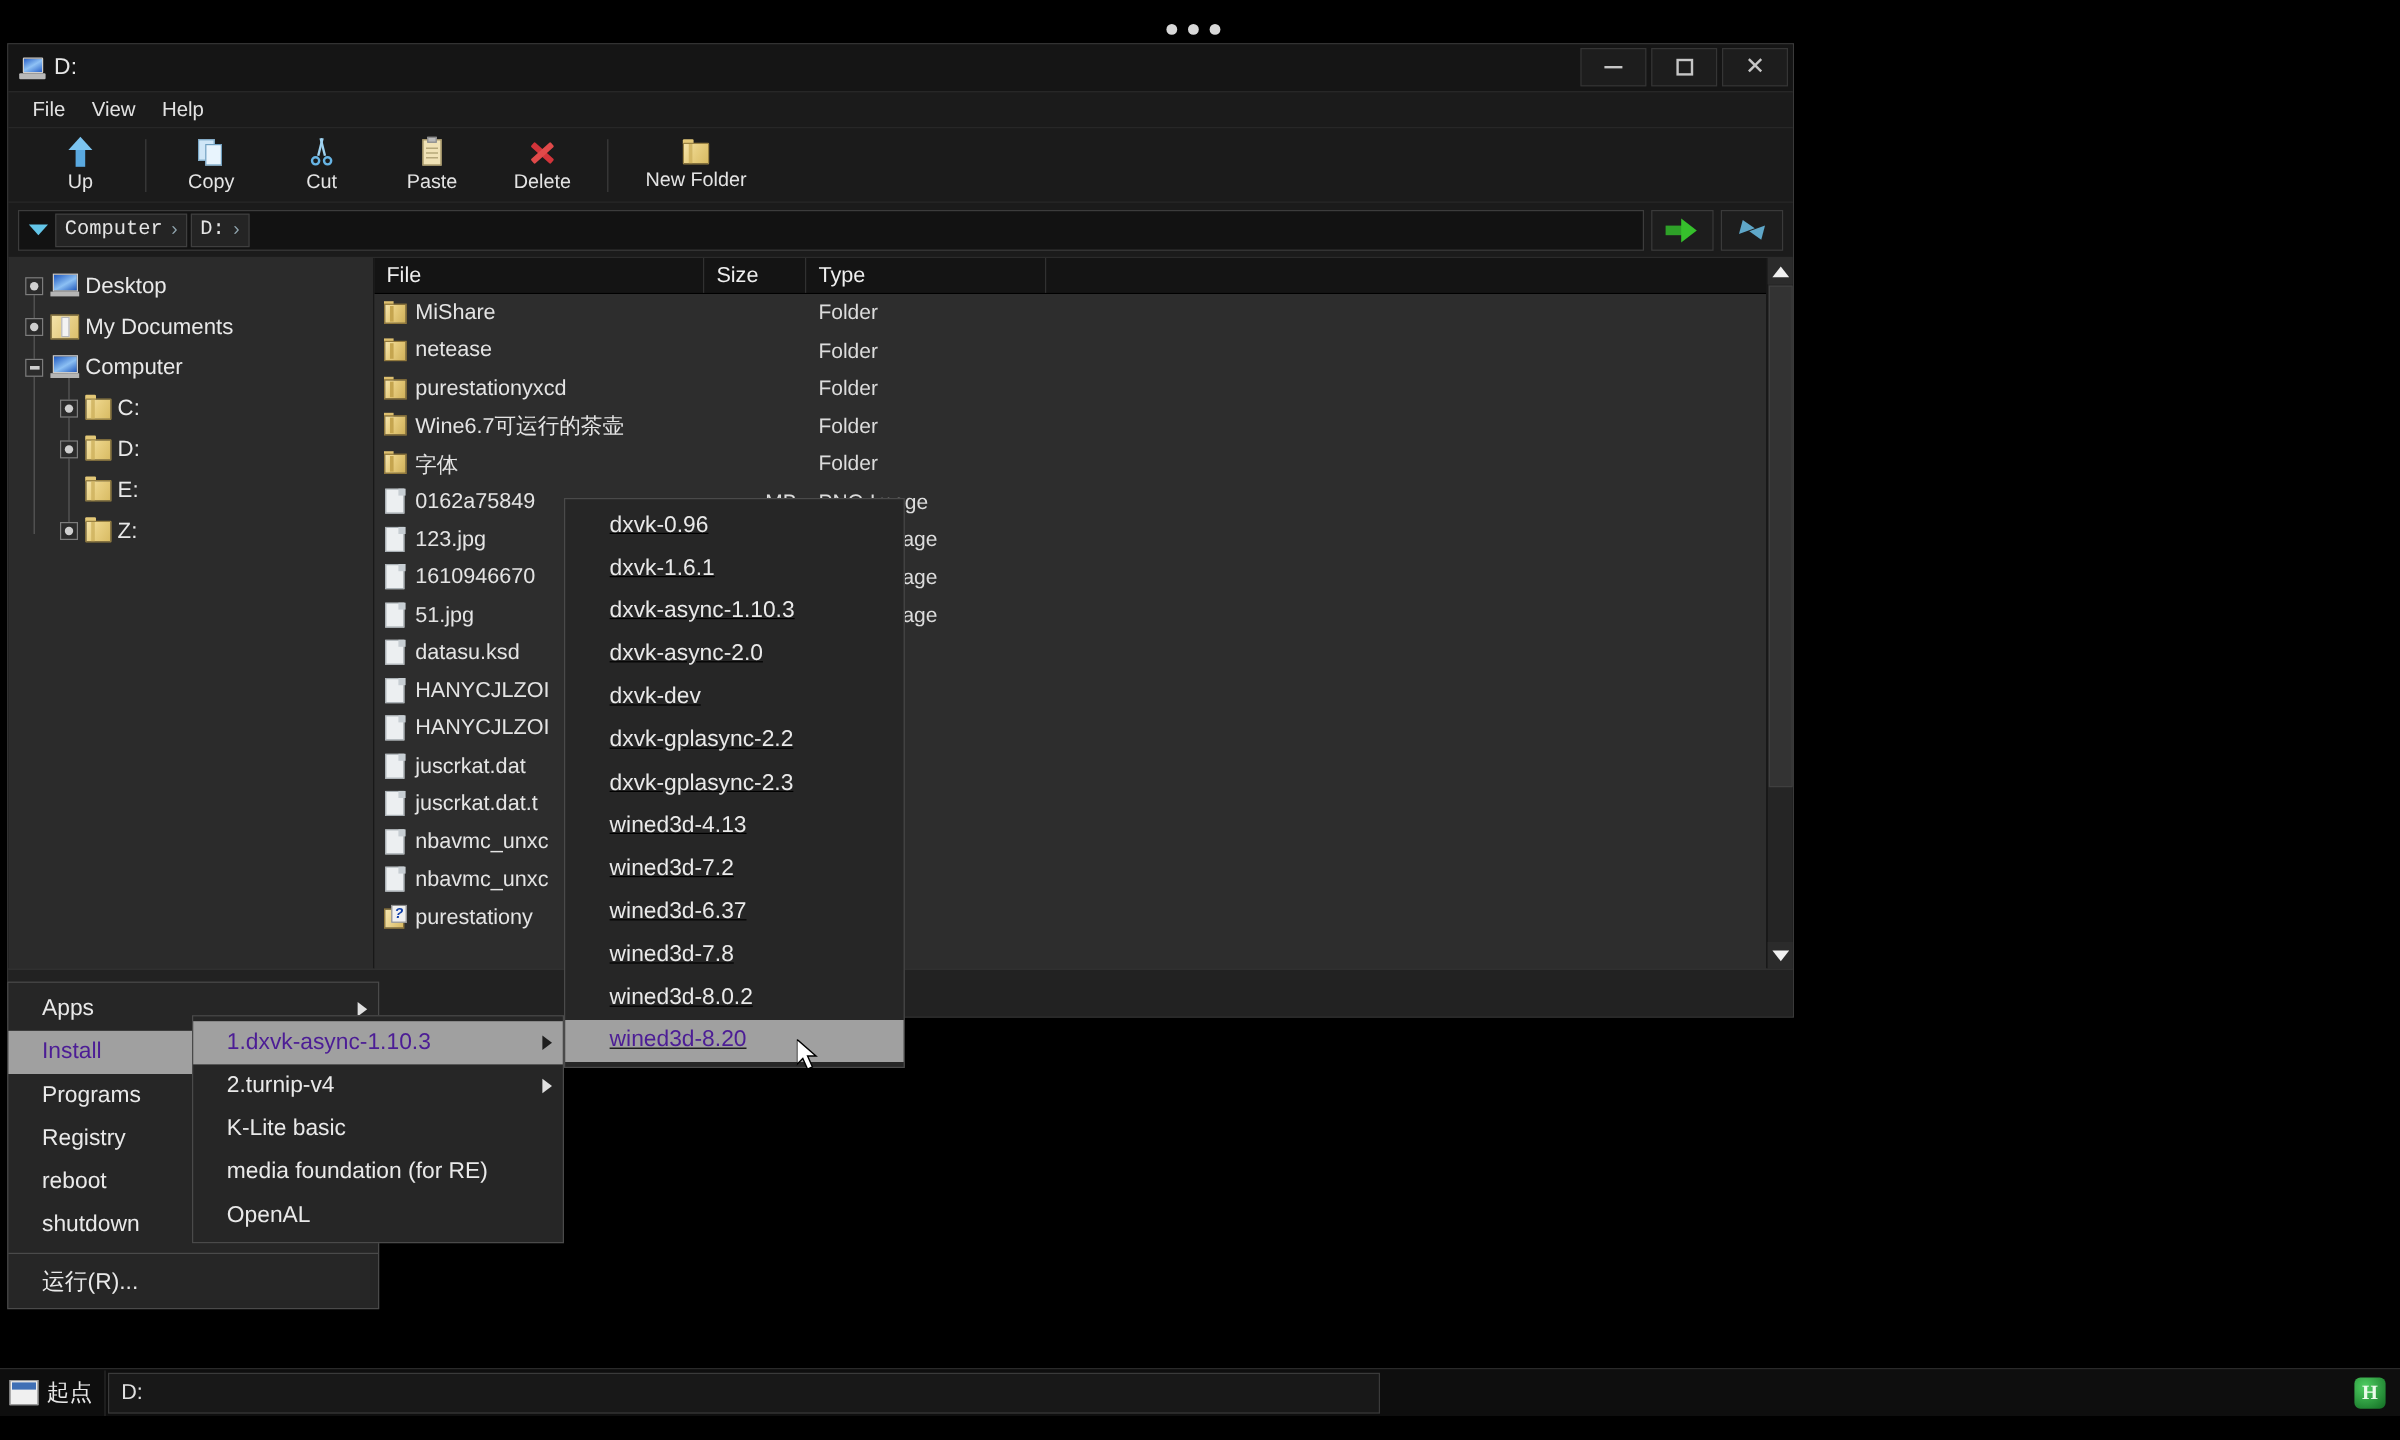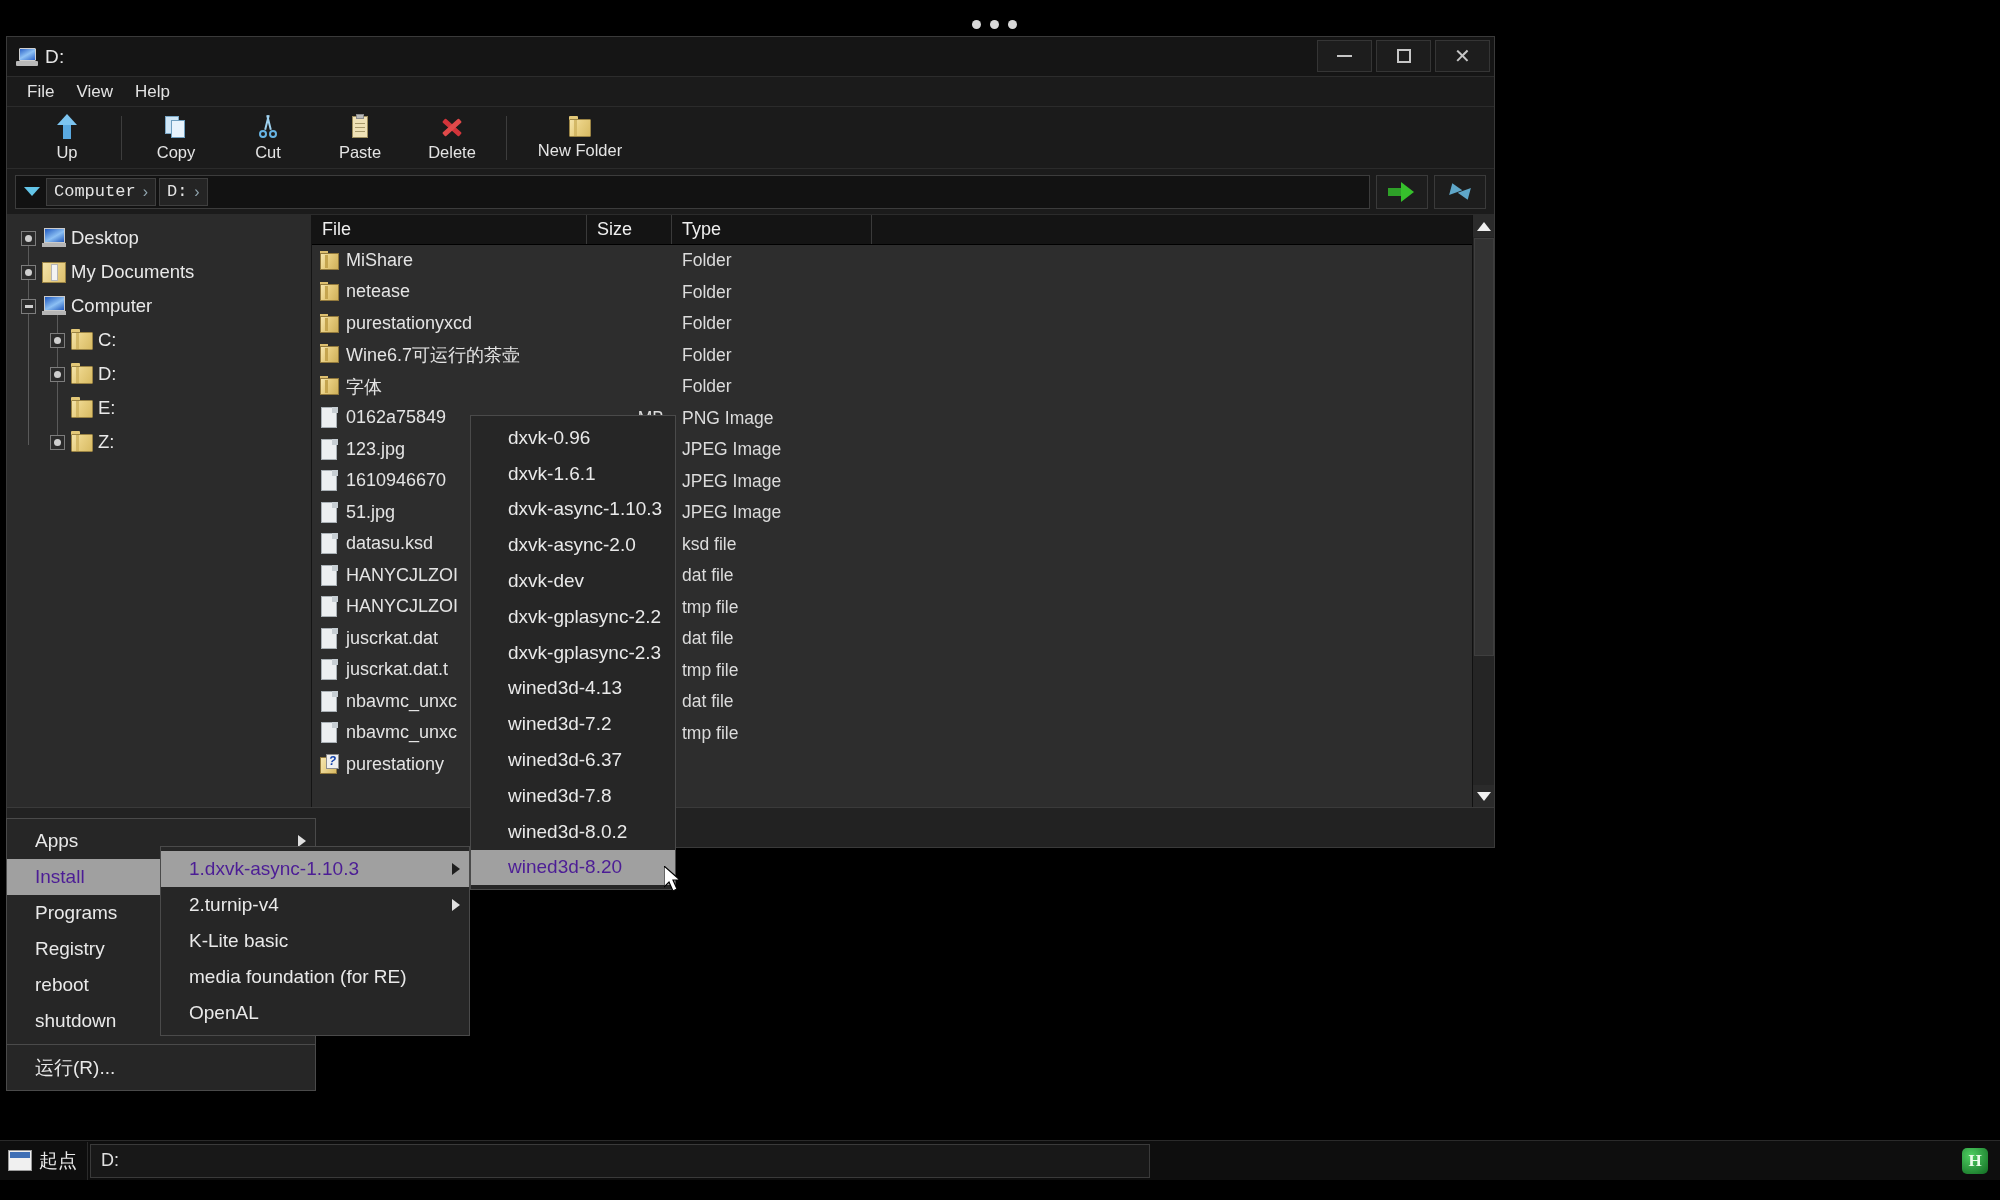--- a/index.html
+++ b/index.html
@@ -247,21 +247,21 @@
   .menu .row .sub-ar {
     position: absolute; right: 9px; top: 50%; transform: translateY(-50%);
     width: 0; height: 0; border-top: 6px solid transparent;
     border-bottom: 6px solid transparent; border-left: 8px solid #e0e0e0;
   }
   .menu .row.sel .sub-ar { border-left-color: #1e1e1e; }
   .menu .sepline { height: 1px; background: #4a4a4a; margin: 5px 0; }
 
   #menu1 { left: 6px; top: 818px; width: 310px; }
   #menu2 { left: 160px; top: 846px; width: 310px; }
-  #menu3 { left: 470px; top: 415px; width: 206px; }
+  #menu3 { left: 470px; top: 415px; width: 284px; text-decoration: underline; }
   #menu3 .row { padding-left: 37px; height: 35.8px; }
 
   
   .cursor { position: absolute; left: 664px; top: 866px; z-index: 60; }
 
   
   .taskbar {
     position: absolute; left: 0; bottom: 20px; width: 2000px; height: 40px;
     background: #0e0e0e; border-top: 1px solid #2a2a2a;
     display: flex; align-items: center;

